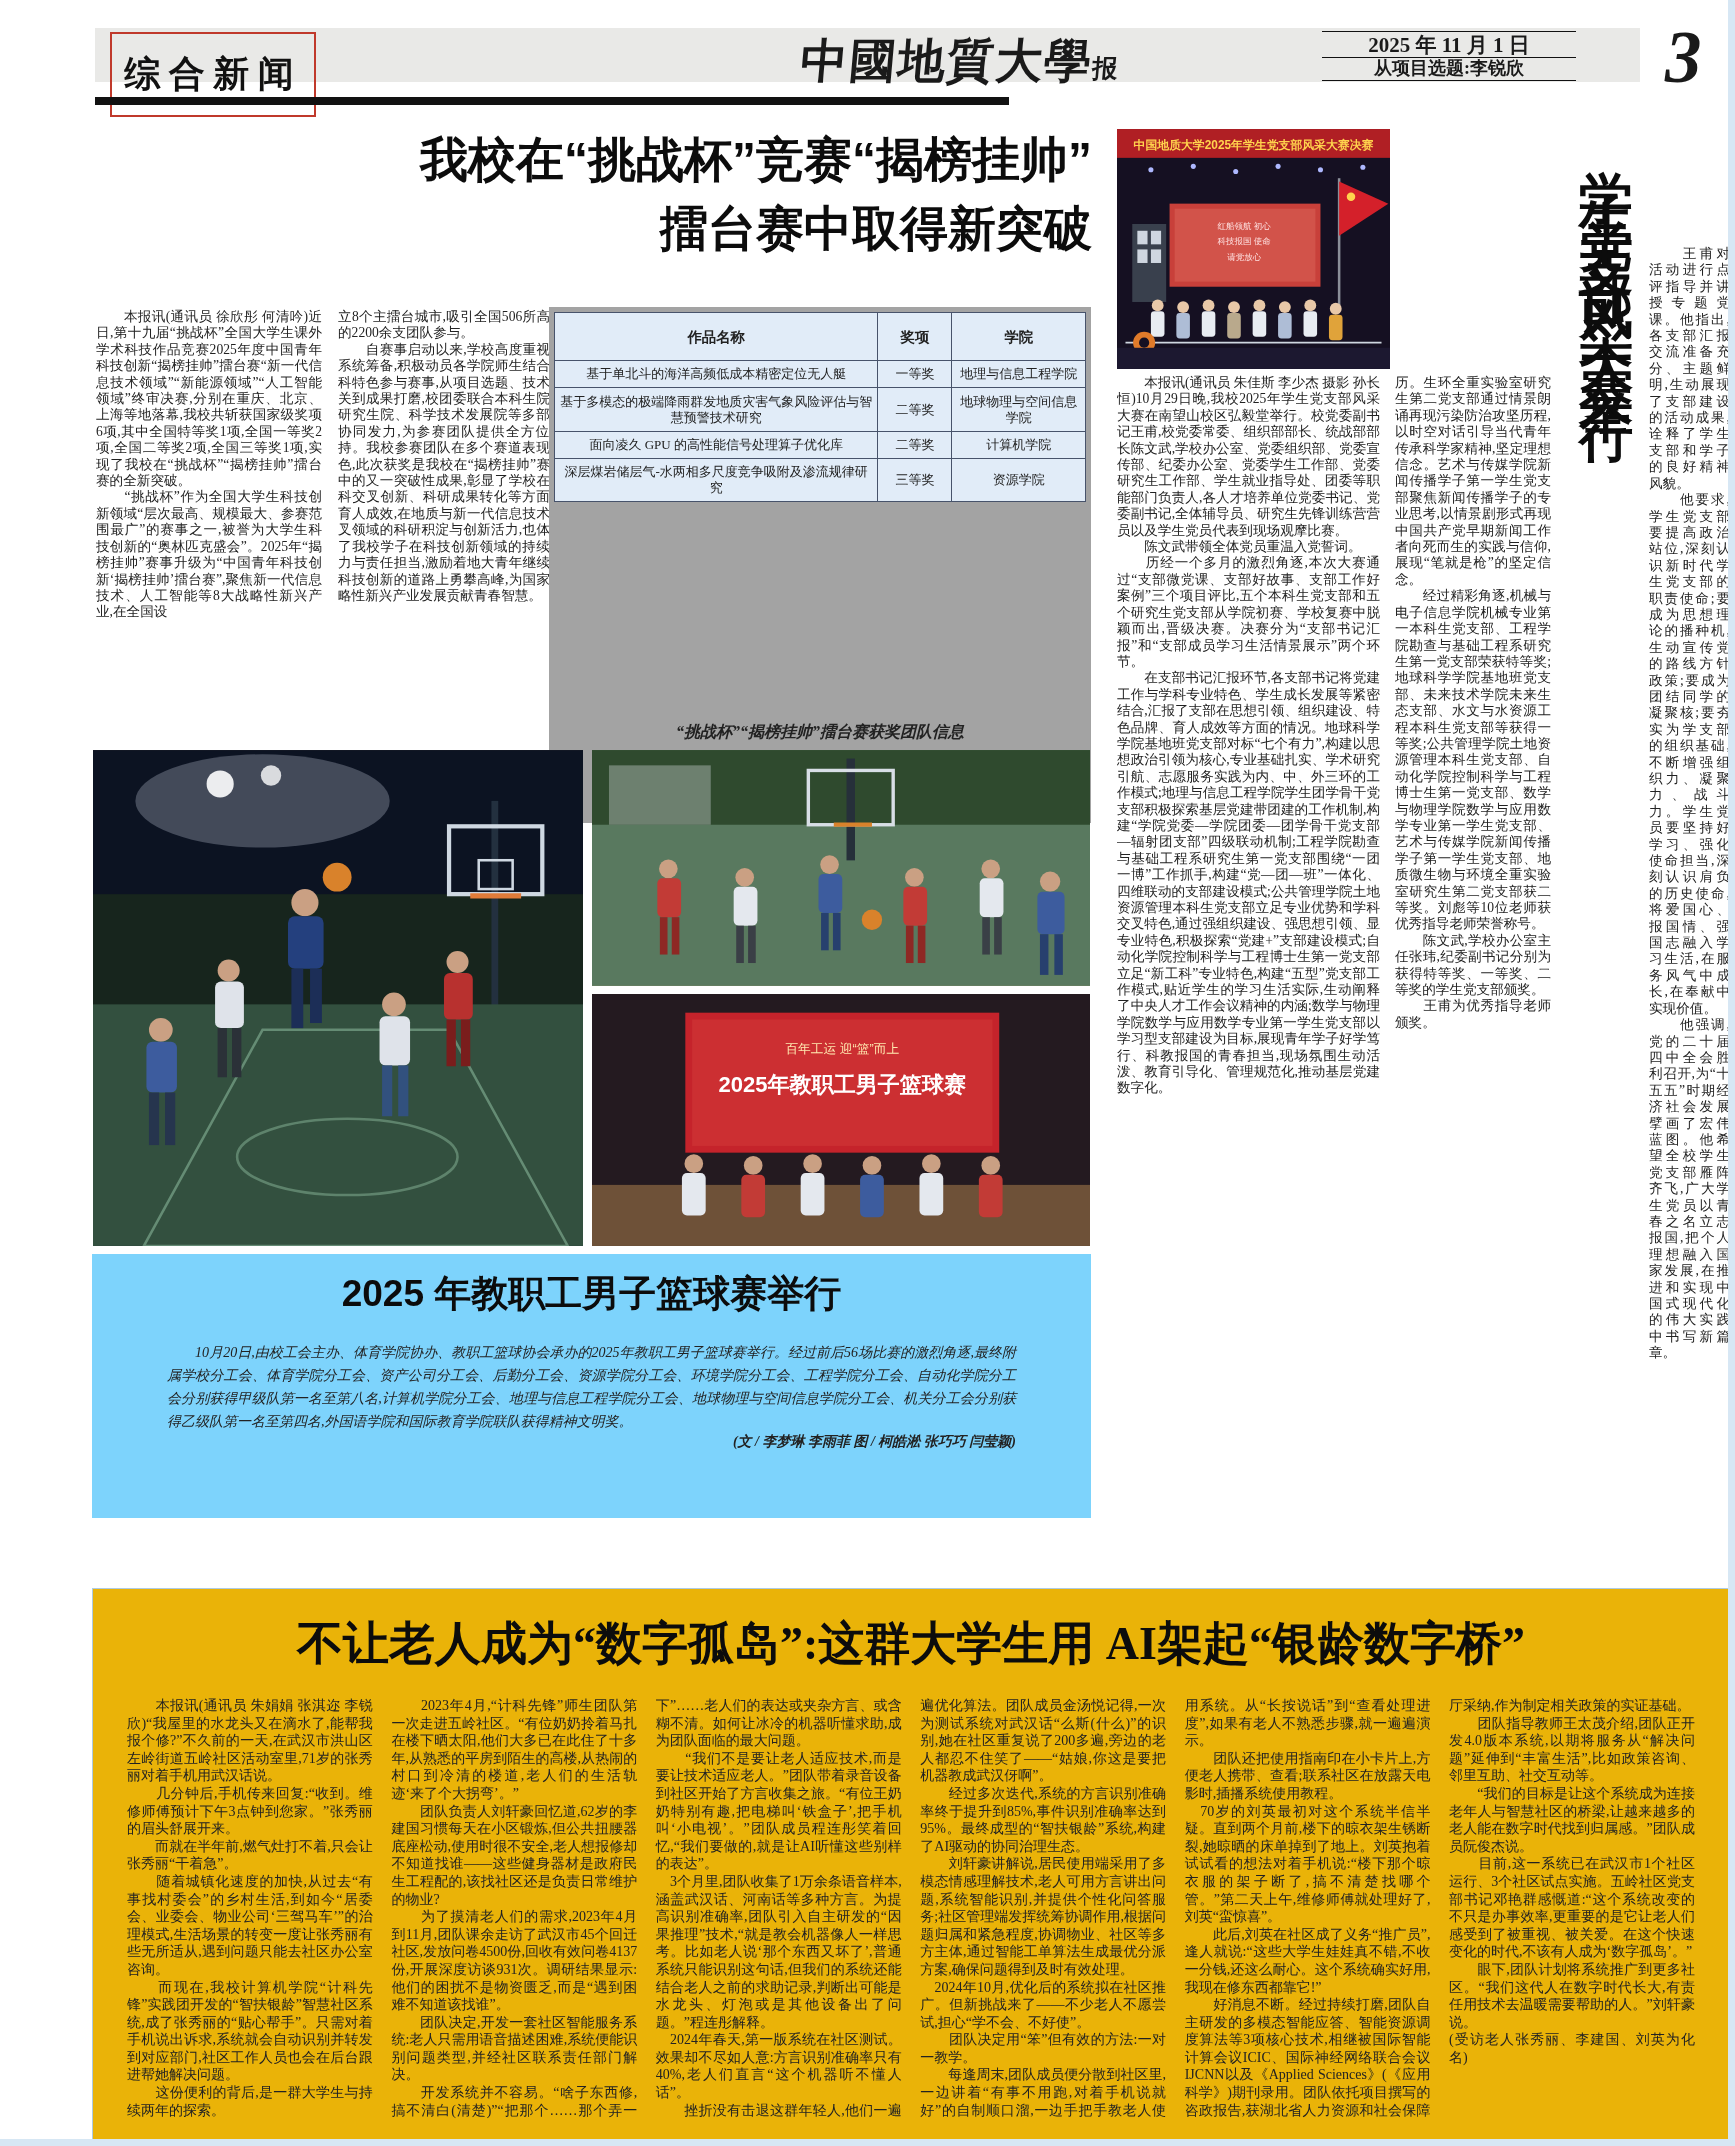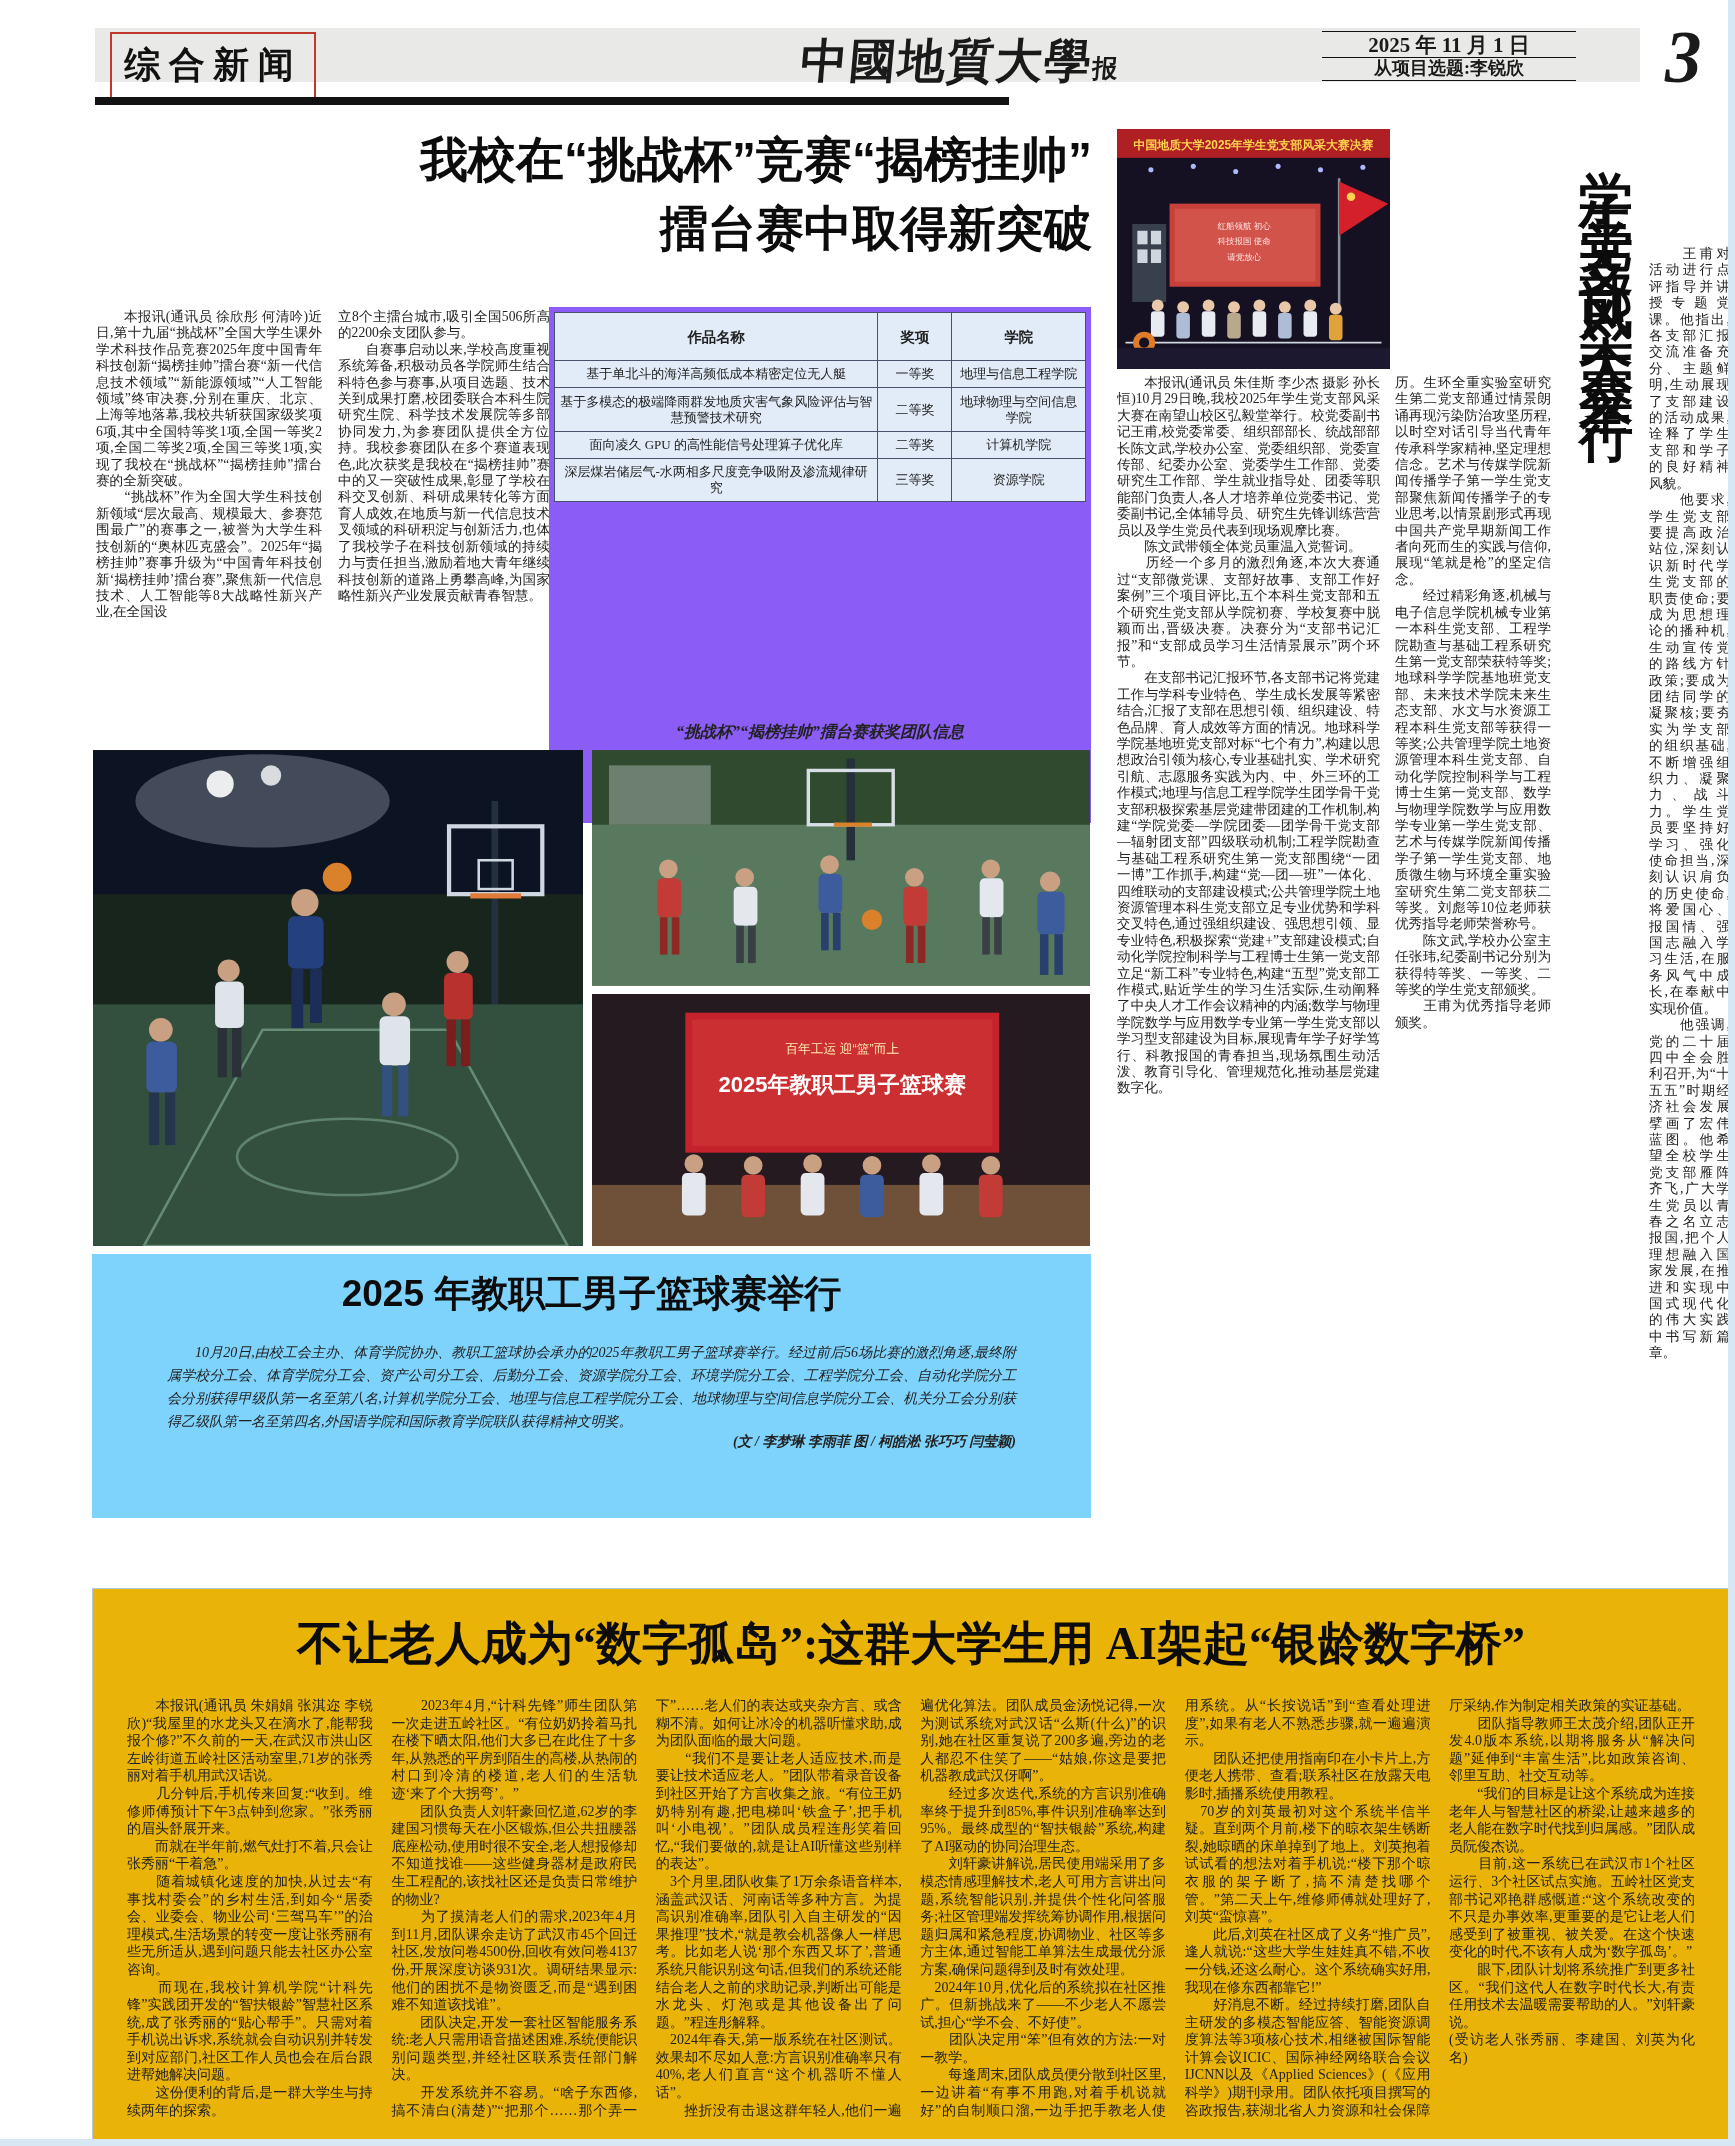--- a/index.html
+++ b/index.html
@@ -3,21 +3,21 @@
 <meta charset="utf-8">
 <style>
   html,body{margin:0;padding:0;background:#fdfdfc;}
   #page{position:relative;width:1736px;height:2147px;background:#ffffff;overflow:hidden;
         font-family:"Liberation Serif",serif;color:#1a1a1a;}
   .edge-strip-r{position:absolute;right:0;top:0;width:7.6px;height:2147px;background:#d7e7f4;}
   .edge-strip-b{position:absolute;left:0;bottom:0;width:1736px;height:8.5px;background:#d7e7f4;}
 
   
   .header-band{position:absolute;left:95px;top:28px;width:1545px;height:54px;background:#e9e9e7;}
-  .section-label{position:absolute;left:15.3px;top:4.2px;border:2.5px solid #c0392b;padding:7px 12px;
+  .section-label{position:absolute;left:15.3px;top:4.2px;border:2.5px solid #c0392b;padding:16px 12px;
        font-family:"Liberation Sans",sans-serif;font-weight:bold;font-size:36px;letter-spacing:8.5px;color:#111;}
   .masthead{position:absolute;left:627px;top:1.7px;width:475px;text-align:center;white-space:nowrap;
        font-weight:bold;font-size:47px;transform:skewX(-5deg);letter-spacing:1.7px;}
   .masthead-suffix{font-size:25.4px;letter-spacing:0;}
   .date-block{position:absolute;left:1227px;top:3.4px;width:254px;text-align:center;
        border-top:1.7px solid #111;border-bottom:1.7px solid #111;padding:0.8px 0;}
   .date-line{font-weight:bold;font-size:21px;line-height:24px;}
   .editor-line{font-weight:bold;font-size:18px;line-height:21px;border-top:1.3px solid #111;}
   .page-number{position:absolute;left:1570px;top:-12px;font-size:73px;font-weight:bold;font-style:italic;
        font-family:"Liberation Serif",serif;}
@@ -25,21 +25,21 @@
 
   
   .bodytext{font-size:13.6px;line-height:16.4px;text-align:justify;white-space:pre-line;
        overflow:hidden;color:#222;}
 
   
   .a1-headline{position:absolute;left:102px;top:125px;width:990px;text-align:right;
        font-family:"Liberation Sans",sans-serif;font-weight:bold;font-size:48px;line-height:69px;color:#0c0c0c;}
   .a1-col1{position:absolute;left:96px;top:309px;width:226px;height:419px;}
   .a1-col2{position:absolute;left:338px;top:309px;width:226px;height:419px;}
-  .a1-table-panel{position:absolute;left:549px;top:307px;width:542px;height:516px;background:#8b5cf6;padding:0;}
+  .a1-table-panel{position:absolute;left:549px;top:307px;width:542px;height:516px;background:#a3a3a3;padding:0;}
   table.awards{border-collapse:collapse;width:532px;margin:5.1px;background:#e1ecf8;}
   table.awards th,table.awards td{border:1.3px solid #47536b;font-size:13px;line-height:16px;
        padding:5.1px 5.1px;text-align:center;vertical-align:middle;color:#222;}
   table.awards th{font-size:14.4px;font-weight:bold;height:37px;}
   .a1-caption{position:absolute;left:549px;top:722px;width:542px;text-align:center;
        font-size:16px;font-weight:bold;font-style:italic;color:#222;}
 
   
   .photo{position:absolute;overflow:hidden;background:#fdba74;}
   .photoA{left:93px;top:750px;width:490px;height:496px;}

